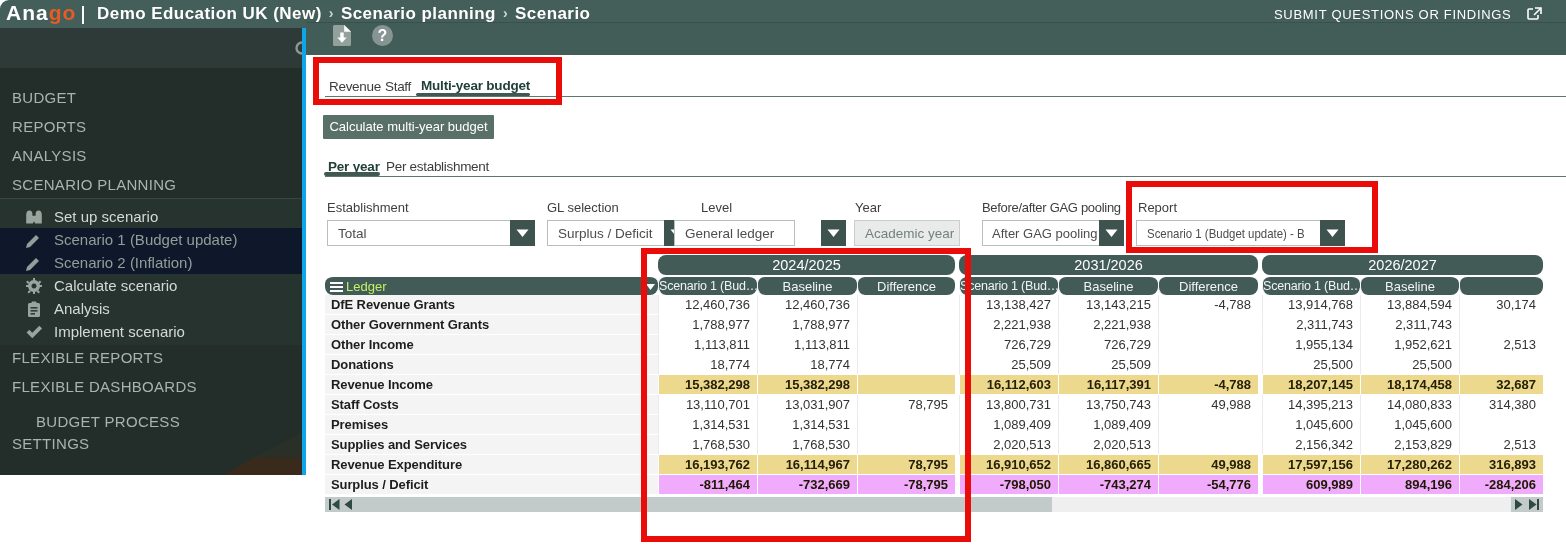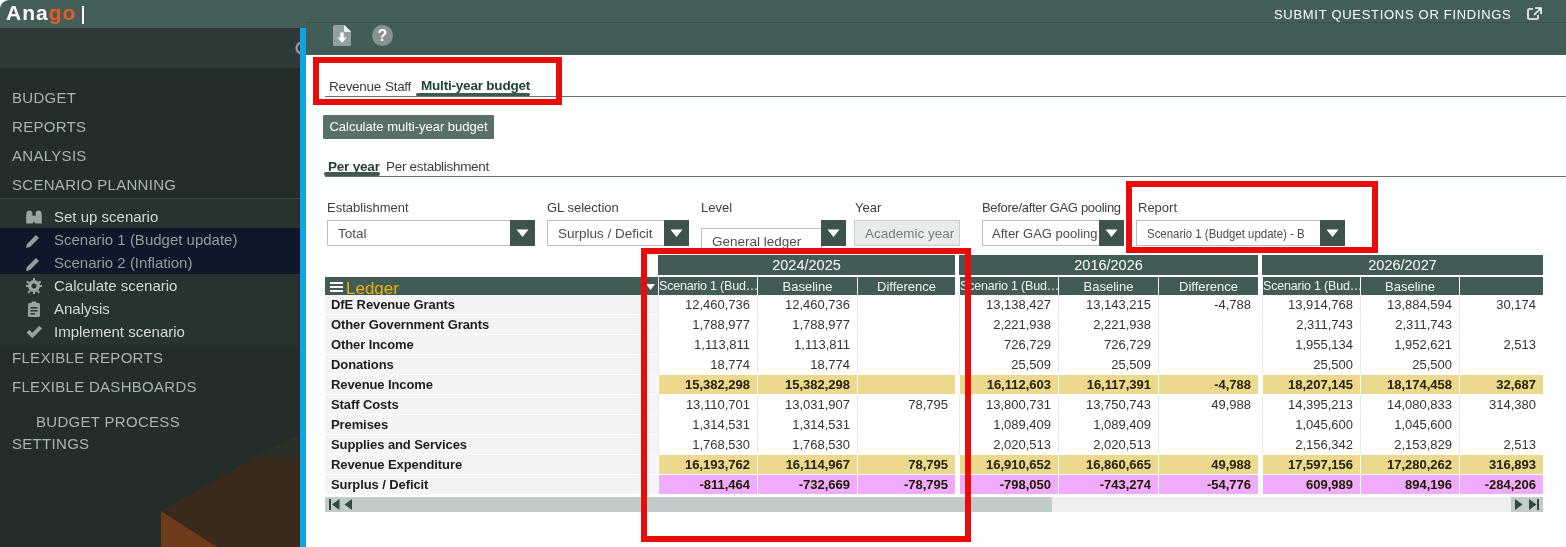--- a/index.html
+++ b/index.html
@@ -13,21 +13,21 @@
 #logo { left:6px; top:1px; font-size:21px; font-weight:bold; color:#fff; letter-spacing:1px; }
 #logo .go { color:#e95b24; }
 #crumbs { left:97px; top:4px; font-size:17px; font-weight:bold; color:#fff; letter-spacing:0.45px; }
 .crumbsep { color:#cdd6d2; font-size:14px; font-weight:bold; padding:0 7px; position:relative; top:-1px; }
 #submitq { left:1274px; top:7px; font-size:13px; color:#fff; letter-spacing:0.7px; }
 
 
 #toolbar { left:306px; top:22px; width:1260px; height:33px; background:#425c57; border-top:1px solid #39504b; }
 
 
-#sidebar { left:0; top:28px; width:306px; height:519px; background:#232e2b; border-right:6px solid #0ea5e9; overflow:hidden; }
+#sidebar { left:0; top:28px; width:306px; height:447px; background:#232e2b; border-right:4px solid #0ea5e9; overflow:hidden; }
 #sidesearch { position:absolute; left:0; top:0; width:306px; height:40px; background:#2d3a37; }
 .mainitem { position:absolute; left:12px; font-size:15px; color:#a9b3af; letter-spacing:0.3px; }
 #submenu { position:absolute; left:0; top:170px; width:306px; height:147px; background:#27332f; border-top:1px solid #39453f; }
 .subrow { position:absolute; left:0; width:306px; height:23px; }
 .subrow.hl { background:#0f172a; }
 .subtxt { position:absolute; left:54px; top:3px; font-size:15px; color:#d3d9d6; }
 .subrow.hl .subtxt { color:#929e99; }
 .subicon { position:absolute; left:25px; top:4px; width:18px; height:16px; }
 
 
@@ -49,21 +49,21 @@
 .fbox .val { position:absolute; left:10px; top:5px; font-size:13.5px; color:#4c4c4c; white-space:nowrap; }
 .fbtn { top:220px; width:25px; height:26px; background:#3f534e; }
 .fbtn svg { position:absolute; left:6px; top:9px; }
 #yearbox { background:#e9ebea; border:1px solid #c9cecd; }
 #yearbox .val { color:#73817d; }
 
 
 #tablewrap { left:325px; top:255px; }
 table { border-collapse:separate; border-spacing:0; table-layout:fixed; width:1218px; }
 td { padding:0; font-size:13px; color:#333; overflow:hidden; white-space:nowrap; }
-.hdr { background:#425b56; color:#fff; }
+.hdr { background:#425b56; color:#fff;border-radius:8px; }
 .yhdr { height:20px; text-align:center; font-size:14.5px; color:#fdfdfd; }
 .chdr { height:20px; text-align:center; font-size:13px; color:#f2f4f3; border-top:2px solid #fff; border-left:1px solid #f5f7f6; }
 .chdr.sc { font-size:12.5px; letter-spacing:-0.2px; }
 
 .gap { background:#fff; }
 .num { text-align:right; padding-right:7px; border-left:1px solid #eaeaea; border-bottom:1px solid #fff; height:20px; background:#fff; }
 .lg { background:#f4f4f4; border-bottom:1px solid #fff; font-weight:bold; color:#1d1d1d; padding-left:6px; height:20px; font-size:13px; letter-spacing:-0.1px; }
 tr.sum .num { background:#ecd98e; font-weight:bold; color:#272008; border-left:1px solid #fff; }
 tr.gold .num { background:#f0abfc; font-weight:bold; color:#1d1803; border-left:1px solid #fff; }
 
@@ -78,20 +78,21 @@
 #cube { left:0px; top:402px; width:306px; height:117px; }
 </style>
 </head>
 <body>
 <div id="page">
   <div class="abs" id="topbar"></div>
   <div class="abs" id="topstrip"></div>
   <div class="abs" id="toolbar"></div>
   <div class="abs" id="logo">Ana<span class="go">go</span></div>
   <div class="abs" style="left:82px;top:6px;width:2px;height:18px;background:#fff;"></div>
+  <div class="abs" id="crumbs">Demo Education UK (New)<span class="crumbsep">›</span>Scenario planning<span class="crumbsep">›</span>Scenario</div>
   <div class="abs" id="submitq">SUBMIT QUESTIONS OR FINDINGS</div>
   <svg class="abs" style="left:1527px;top:7px;" width="15" height="14" viewBox="0 0 15 14">
       <path d="M6 2 H2 a1 1 0 0 0 -1 1 v8 a1 1 0 0 0 1 1 h8 a1 1 0 0 0 1 -1 V8" fill="none" stroke="#fff" stroke-width="1.6"></path>
       <path d="M8 1 h6 v6" fill="none" stroke="#fff" stroke-width="1.6"></path>
       <path d="M13.5 1.5 L7 8" stroke="#fff" stroke-width="1.6"></path>
     </svg>
 
   <svg class="abs" style="left:333px;top:25px;" width="18" height="21" viewBox="0 0 18 21">
     <path d="M1.5 0 h10 l6.5 6.5 v13 a1.5 1.5 0 0 1 -1.5 1.5 h-15 a1.5 1.5 0 0 1 -1.5 -1.5 v-18 a1.5 1.5 0 0 1 1.5 -1.5 z" fill="#92a19b"></path>
     <path d="M11.2 0 l6.8 6.8 h-6.8 z" fill="#fff"></path>
@@ -193,21 +194,21 @@
   <div class="abs fbox" style="left:547px;width:118px;">
       <div class="val">Surplus / Deficit</div>
     </div>
   <div class="abs fbtn" style="left:664px;">
       <svg width="13" height="9" viewBox="0 0 13 9">
         <path d="M0.5 0.5 h12 l-6 7.5 z" fill="#fff"></path>
       </svg>
     </div>
 
   <div class="abs flabel" style="left:701px;">Level</div>
-  <div class="abs fbox" style="left:701px;width:121px;margin-top:8px;">
+  <div class="abs fbox" style="left:674px;width:121px;">
       <div class="val">General ledger</div>
     </div>
   <div class="abs fbtn" style="left:821px;">
       <svg width="13" height="9" viewBox="0 0 13 9">
         <path d="M0.5 0.5 h12 l-6 7.5 z" fill="#fff"></path>
       </svg>
     </div>
 
   <div class="abs flabel" style="left:855px;">Year</div>
   <div class="abs fbox" id="yearbox" style="left:854px;width:106px;">
@@ -248,32 +249,32 @@
           <col style="width:4px">
       <col style="width:98px">
           <col style="width:99px">
           <col style="width:84px">
     </colgroup>
     <tbody>
           <tr>
       <td style="background:#fff;"></td>
       <td colspan="3" class="hdr yhdr">2024/2025</td>
       <td class="gap"></td>
-      <td colspan="3" class="hdr yhdr">2016/2026</td>
+      <td colspan="3" class="hdr yhdr">2031/2026</td>
       <td class="gap"></td>
       <td colspan="3" class="hdr yhdr">2026/2027</td>
     </tr>
     <tr>
       <td class="hdr" style="height:20px;border-top:2px solid #fff;position:relative;">
         <span style="position:absolute;left:5px;top:4px;width:13px;height:11px;">
           <span style="position:absolute;left:0;top:1px;width:13px;height:2px;background:#fff;"></span>
           <span style="position:absolute;left:0;top:5px;width:13px;height:2px;background:#fff;"></span>
           <span style="position:absolute;left:0;top:9px;width:13px;height:2px;background:#fff;"></span>
         </span>
-        <span style="position:absolute;left:21px;top:2px;color:#eab308;font-size:17px;">Ledger</span>
+        <span style="position:absolute;left:21px;top:2px;color:#bef264;font-size:13px;">Ledger</span>
         <svg style="position:absolute;right:3px;top:7px;" width="9" height="6" viewBox="0 0 9 6">
                 <path d="M0 0 h9 l-4.5 6 z" fill="#fff"></path>
               </svg>
       </td>
       <td class="hdr chdr first sc">Scenario 1 (Bud…</td>
       <td class="hdr chdr">Baseline</td>
       <td class="hdr chdr">Difference</td>
       <td class="gap"></td>
       <td class="hdr chdr first sc">Scenario 1 (Bud…</td>
       <td class="hdr chdr">Baseline</td>

